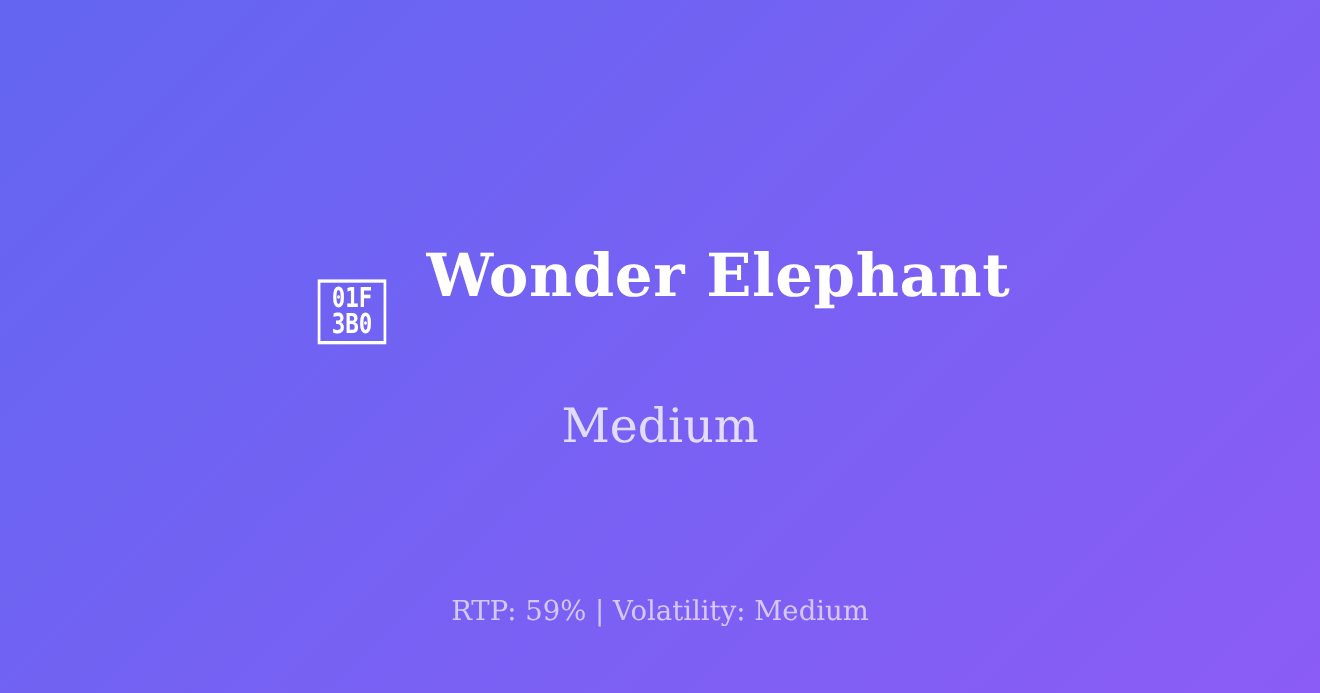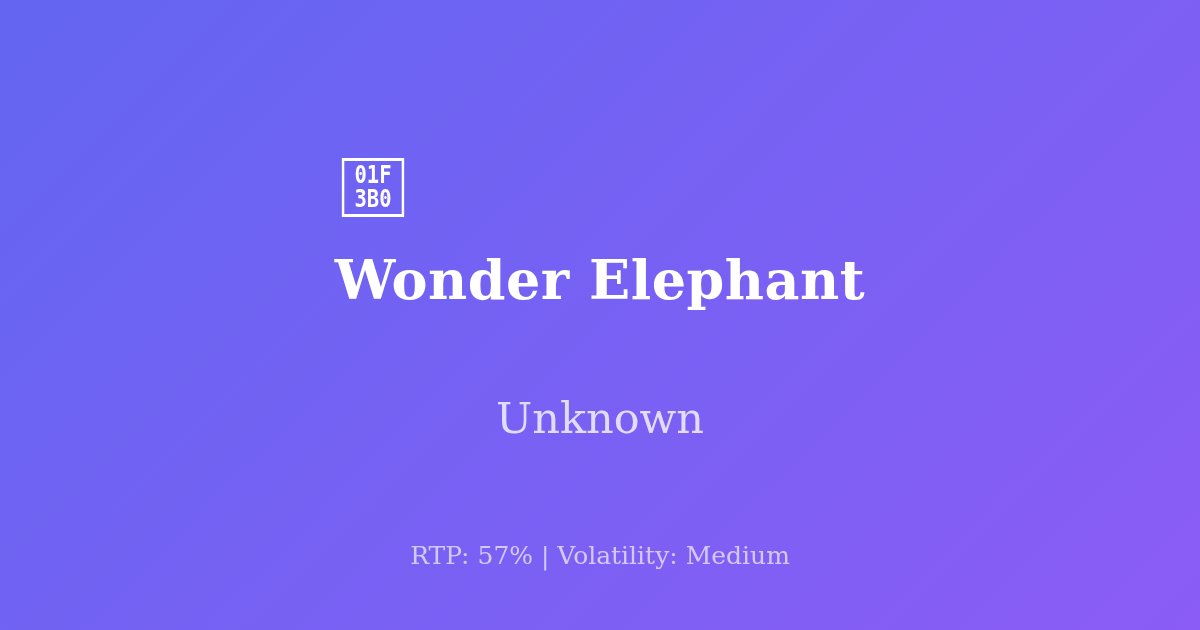--- a/index.html
+++ b/index.html
@@ -28,22 +28,22 @@
   .hero {
     display: flex;
     flex-direction: column;
     align-items: center;
     justify-content: center;
     margin-top: -34px;
   }
 
   .title-row {
     display: flex;
-    flex-direction: column;
-    align-items: flex-start;
+    flex-direction: row;
+    align-items: flex-end;
     justify-content: center;
     white-space: nowrap;
   }
 
   
   .tofu-glyph {
     display: inline-flex;
     flex-direction: column;
     align-items: center;
     justify-content: center;
@@ -108,19 +108,19 @@
 
       <span class="tofu-glyph">
         <span class="tofu-row">01F</span>
         <span class="tofu-row">3B0</span>
       </span>
 
       <h1 class="game-title">Wonder Elephant</h1>
 
     </div>
 
-    <div class="game-subtitle">Unknown</div>
+    <div class="game-subtitle">Medium</div>
 
   </div>
 
-  <div class="card-footer">RTP: 57% | Volatility: Medium</div>
+  <div class="card-footer">RTP: 59% | Volatility: Medium</div>
 
 </div>
 
 </body></html>

